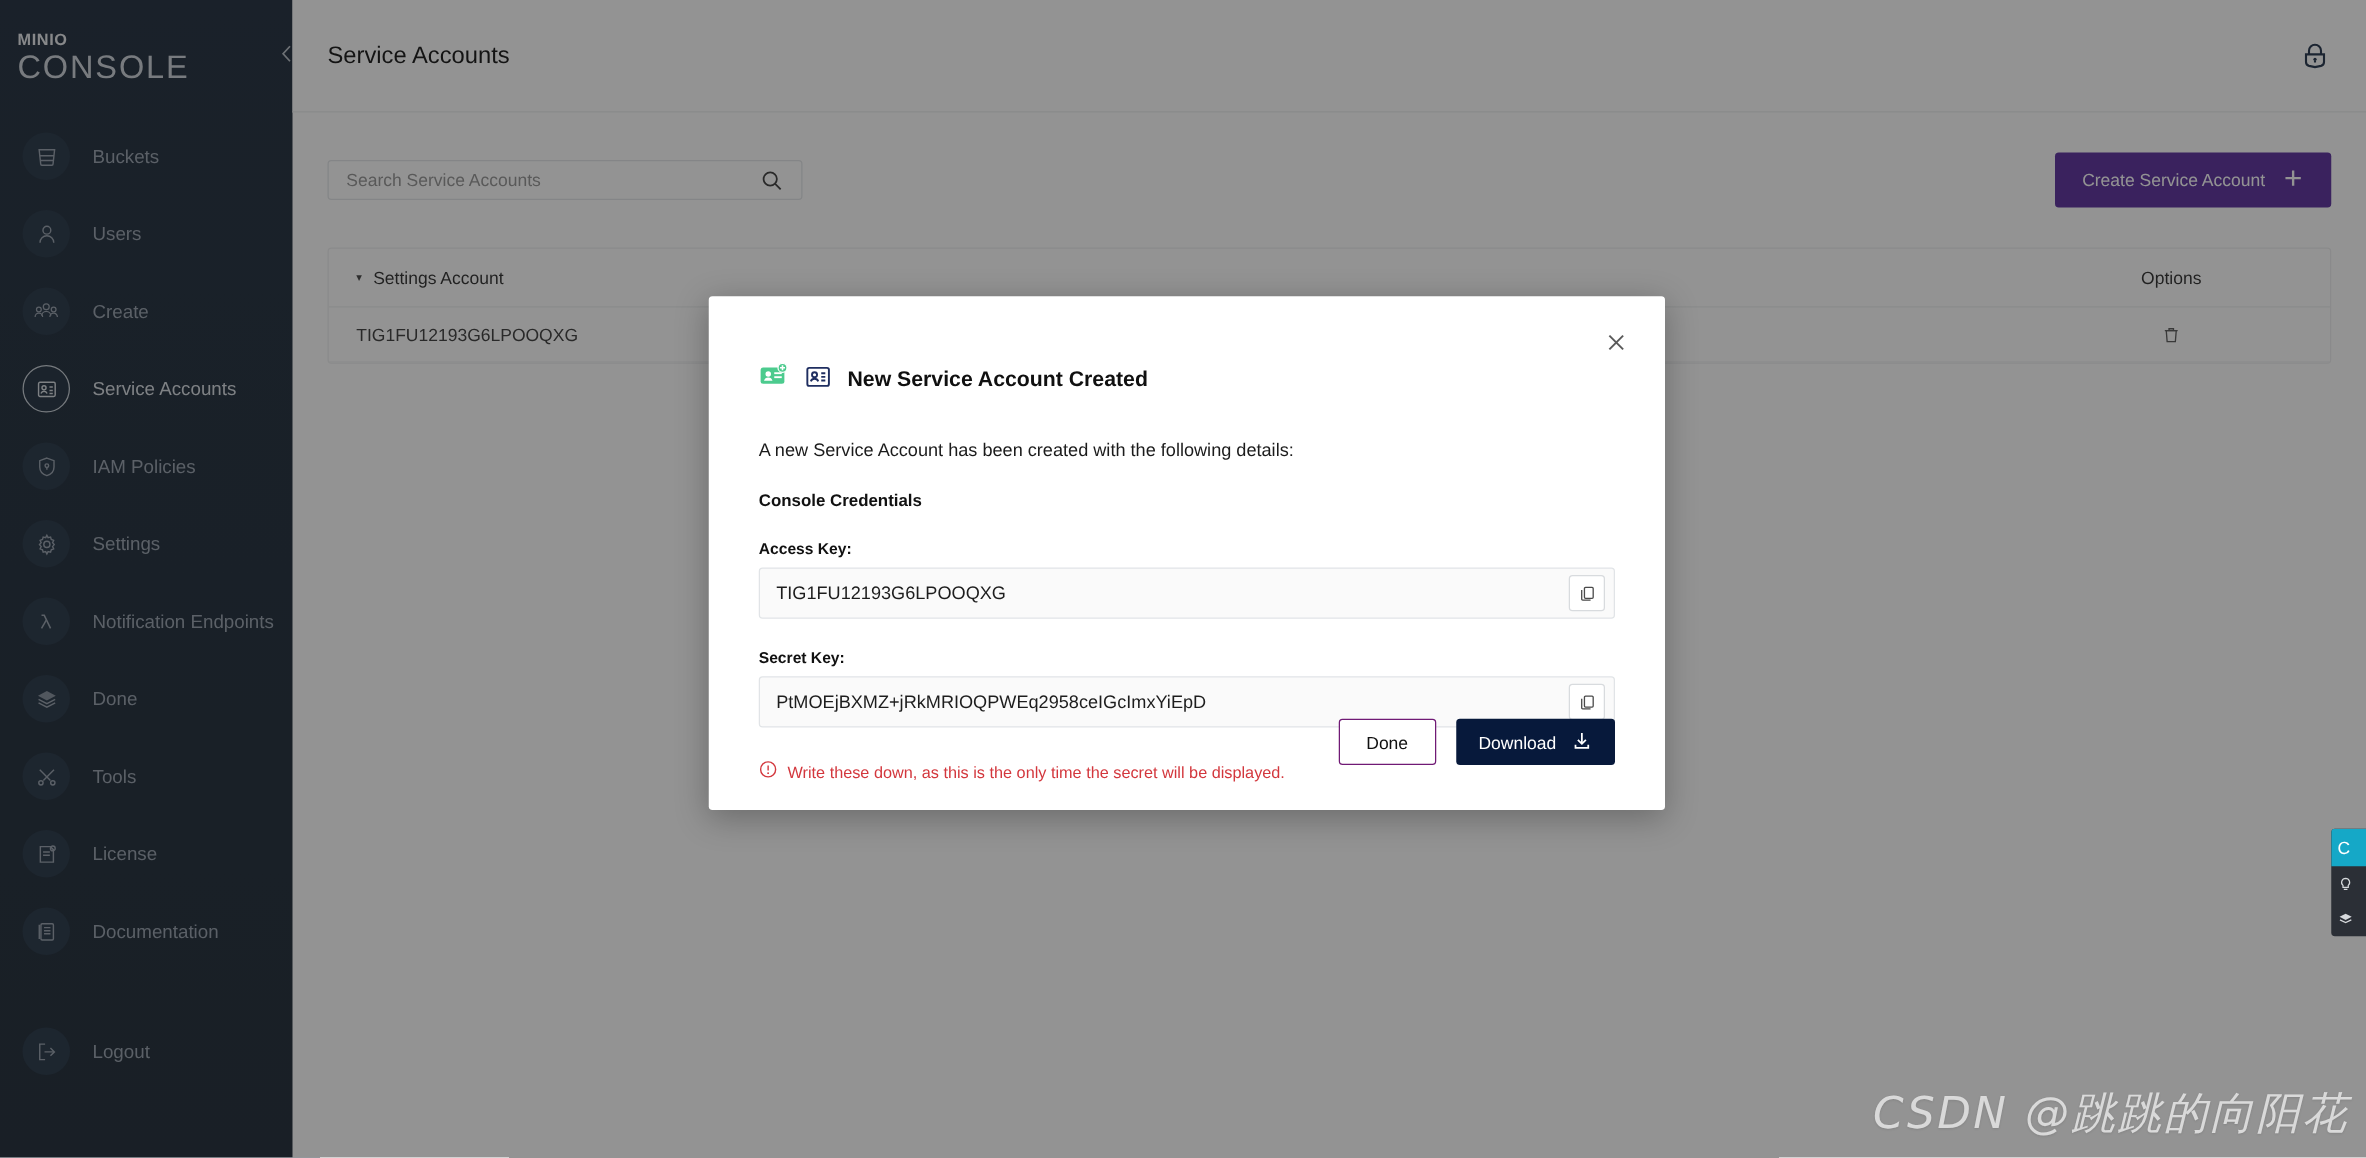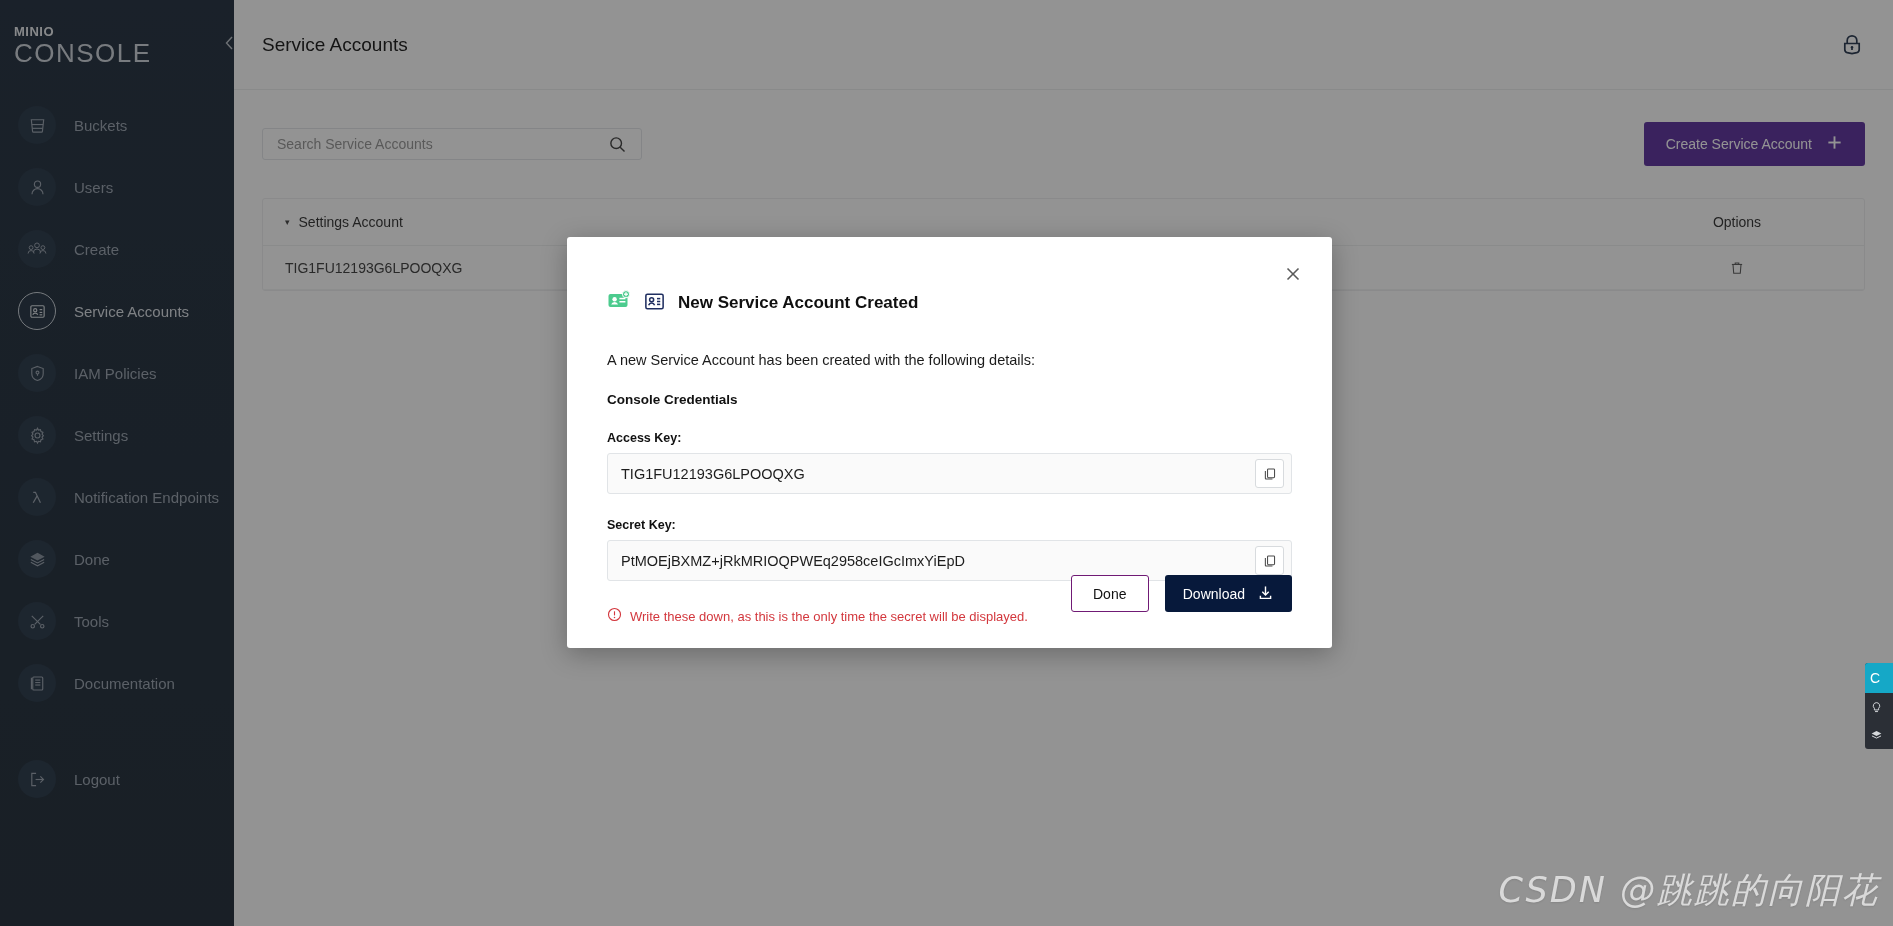--- a/index.html
+++ b/index.html
@@ -332,20 +332,31 @@
           <svg width="19" height="19" viewBox="0 0 20 20" fill="none" stroke="currentColor" stroke-width="1.2">
             <path d="M4 4 l9 9"></path>
               <path d="M16 4 l-9 9"></path>
             <circle cx="5" cy="15" r="1.8"></circle>
             <circle cx="15" cy="15" r="1.8"></circle>
           </svg>
         </span>
         <span class="nav-label">Tools</span>
       </div>
 
+      <div class="nav-item">
+        <span class="nav-icon">
+          <svg width="19" height="19" viewBox="0 0 20 20" fill="none" stroke="currentColor" stroke-width="1.2">
+            <path d="M4.5 3.5 h8.5 l2.5 2.5 v10.5 h-11 Z"></path>
+            <line x1="6.8" y1="8" x2="12.5" y2="8"></line>
+            <line x1="6.8" y1="10.8" x2="12.5" y2="10.8"></line>
+            <circle cx="15" cy="5" r="2" fill="none"></circle>
+          </svg>
+        </span>
+        <span class="nav-label">License</span>
+      </div>
 
       <div class="nav-item">
         <span class="nav-icon">
           <svg width="19" height="19" viewBox="0 0 20 20" fill="none" stroke="currentColor" stroke-width="1.2">
             <rect x="5" y="3.2" width="10.5" height="13.6" rx="1"></rect>
             <line x1="7.6" y1="6.4" x2="13" y2="6.4"></line>
             <line x1="7.6" y1="9" x2="13" y2="9"></line>
             <line x1="7.6" y1="11.6" x2="13" y2="11.6"></line>
             <line x1="3.6" y1="4" x2="3.6" y2="16"></line>
           </svg>

